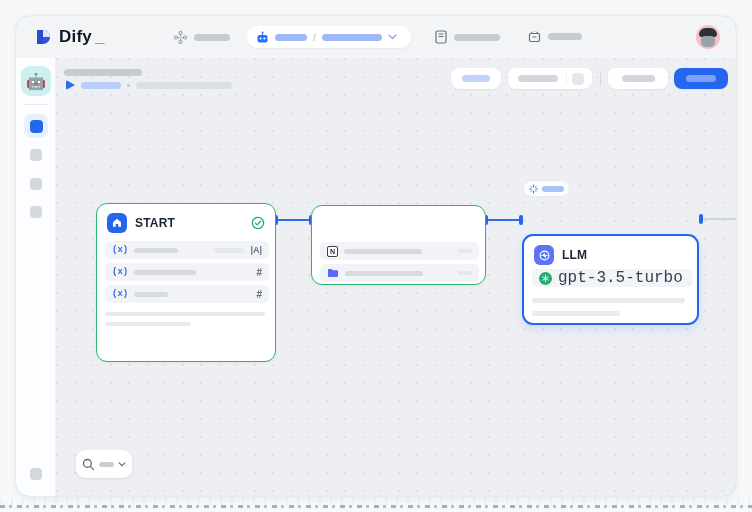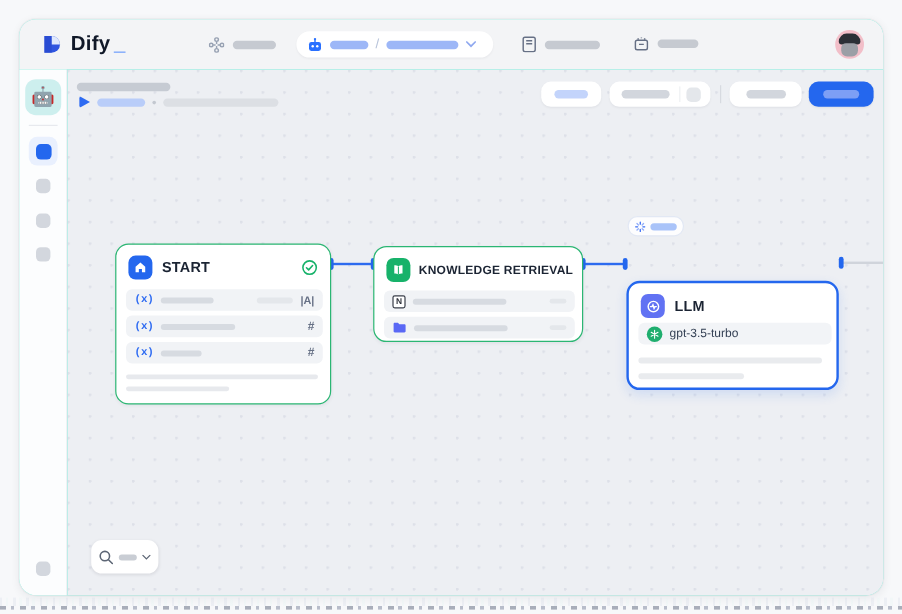--- a/index.html
+++ b/index.html
@@ -66,21 +66,21 @@
   .node-title-sm { font-size:10px; }
   .spacer { flex:1; }
   .nrow { position:absolute; left:8px; height:18px; border-radius:5px; background:#f1f3f6;
     display:flex; align-items:center; padding:0 7px; gap:6px; }
   .vtag { color:#2e6bf2; font-size:9px; font-weight:700; font-family:"Liberation Mono", monospace; }
   .ttag { color:#667085; font-size:9px; font-weight:600; }
   .bar { border-radius:3px; }
   .notion-ic { width:11px; height:11px; background:#fff; border:1px solid #3a3f4a; border-radius:2px;
     font-size:7px; font-weight:800; color:#2b2f38; display:flex; align-items:center; justify-content:center; }
   .oa-ic { width:13px; height:13px; border-radius:50%; background:#1fae6e; display:flex; align-items:center; justify-content:center; flex:none; }
-  .model-txt { font-size:10px; color:#344054; }
+  .model-txt { font-size:16px; color:#344054;font-family:Liberation Mono, monospace; }
 
   .run-badge { position:absolute; left:467px; top:122px; width:47px; height:17px; background:#fdfdfe;
     border:1px solid #e2e8f4; border-radius:8px; display:flex; align-items:center; padding:0 5px; gap:4px; }
 
   .zoomctl { position:absolute; left:20px; top:392px; width:56px; height:28px; background:#fff; border-radius:9px;
     display:flex; align-items:center; justify-content:center; gap:4px;
     box-shadow:0 1px 3px rgba(16,24,40,.1); cursor:pointer; }
 
   .noise-strip { position:absolute; left:0; top:505px; width:752px; height:3px; opacity:.45;
     background:repeating-linear-gradient(90deg,#49536b 0 5px, transparent 5px 9px, #6b7590 9px 12px, transparent 12px 17px); }
@@ -204,21 +204,21 @@
     <div class="handle" style="left:643px;top:156px;"></div>
 
     <div class="run-badge">
       <svg width="10" height="10" viewBox="0 0 10 10" stroke="#3b6ef5" stroke-width="1.2" stroke-linecap="round">
         <path d="M5 .8v1.8M5 7.4v1.8M.8 5h1.8M7.4 5h1.8"></path>
         <path d="M2 2l1.3 1.3M6.7 6.7 8 8M8 2 6.7 3.3M3.3 6.7 2 8" opacity=".55"></path>
       </svg>
       <div class="skel" style="width:24px;height:6px;background:#a9c3f9;"></div>
     </div>
 
-    <div class="node node-green" style="left:40px;top:145px;width:180px;height:134px;">
+    <div class="node node-green" style="left:40px;top:145px;width:180px;height:159px;">
       <div class="node-hd">
         <div class="node-ic" style="background:#2467ee;">
           <svg width="12" height="12" viewBox="0 0 14 14">
               <path d="M7 2 2.3 6.2v5.3h3.2V8.3h3v3.2h3.2V6.2z" fill="#fff"></path>
             </svg>
         </div>
         <span class="node-title">START</span>
         <span class="spacer"></span>
         <svg width="14" height="14" viewBox="0 0 14 14" fill="none" stroke="#17b26a" stroke-width="1.3">
           <circle cx="7" cy="7" r="5.6"></circle>
@@ -242,34 +242,20 @@
         <span class="vtag">(x)</span>
         <div class="bar" style="width:34px;height:5px;background:#d7dbe1;"></div>
         <span class="spacer"></span>
         <span class="ttag" style="font-size:10px;">#</span>
       </div>
       <div class="bar" style="position:absolute;left:8px;top:108px;width:160px;height:4px;background:#e7e9ed;"></div>
       <div class="bar" style="position:absolute;left:8px;top:118px;width:86px;height:4px;background:#e7e9ed;"></div>
     </div>
 
     <div class="node node-green" style="left:255px;top:147px;width:175px;height:80px;">
-      <div class="node-hd" style="gap:7px;">
-        <div class="node-ic" style="background:#17b26a;">
-          <svg width="12" height="12" viewBox="0 0 14 14">
-            <path d="M7 3.4C6 2.6 4.6 2.3 3 2.3v8.2c1.6 0 3 .3 4 1.1 1-.8 2.4-1.1 4-1.1V2.3c-1.6 0-3 .3-4 1.1z" fill="#fff"></path>
-            <path d="M7 3.6v8" stroke="#17b26a" stroke-width="1"></path>
-          </svg>
-        </div>
-        <span class="node-title node-title-sm">KNOWLEDGE RETRIEVAL</span>
-        <span class="spacer"></span>
-        <svg width="13" height="13" viewBox="0 0 14 14" fill="none" stroke="#17b26a" stroke-width="1.3">
-          <circle cx="7" cy="7" r="5.6"></circle>
-            <path d="M4.4 7.1 6.2 8.9l3.3-3.6" stroke-linecap="round" stroke-linejoin="round"></path>
-        </svg>
-      </div>
       <div class="nrow" style="top:36px;width:159px;">
         <span class="notion-ic">N</span>
         <div class="bar" style="width:78px;height:5px;background:#d7dbe1;"></div>
         <span class="spacer"></span>
         <div class="bar" style="width:14px;height:4px;background:#e4e7eb;"></div>
       </div>
       <div class="nrow" style="top:58px;width:159px;">
         <svg width="12" height="10" viewBox="0 0 12 10">
           <path d="M1 2c0-.6.4-1 1-1h2.6l1.2 1.2H10c.6 0 1 .4 1 1V8c0 .6-.4 1-1 1H2c-.6 0-1-.4-1-1z" fill="#5a68f5"></path>
         </svg>

